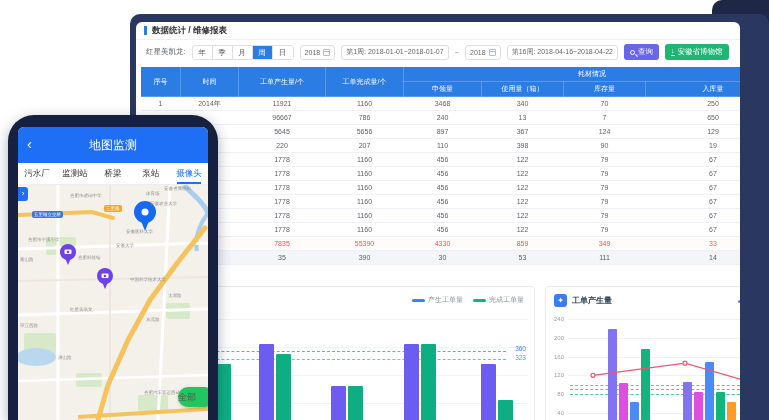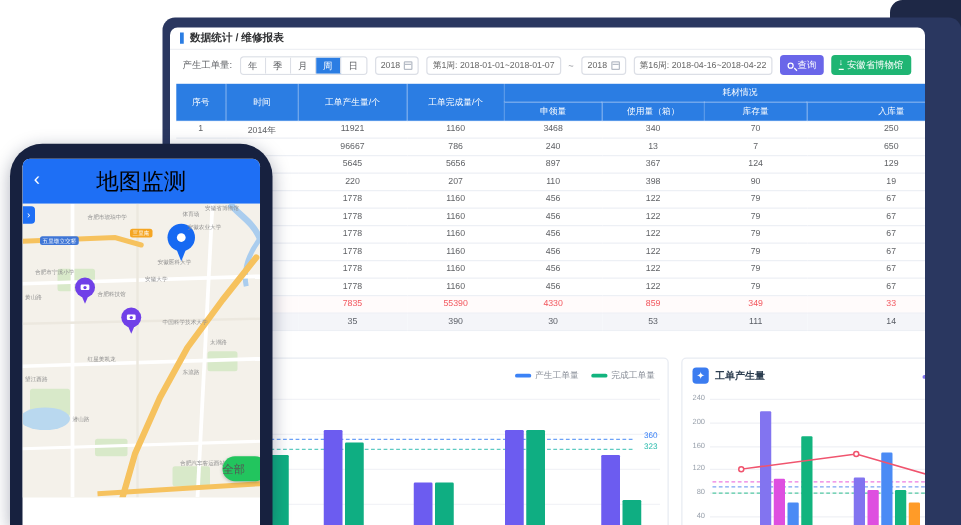--- a/index.html
+++ b/index.html
@@ -56,21 +56,21 @@
   .rc-legcut{position:absolute;top:13px;right:2px;width:14px;height:3px;border-radius:2px;background:#8274f0;}
   .ytick{position:absolute;width:16px;text-align:right;font-size:6px;color:#98a0ab;}
   .rgrid{position:absolute;left:22px;right:4px;height:1px;background:#f0f1f5;}
   .rref{position:absolute;left:24px;right:4px;border-top:1px dashed;opacity:.8;}
 
   
   .phone{position:absolute;left:8px;top:115px;width:210px;height:305px;background:#17213f;border-radius:26px 26px 0 0;box-shadow:0 4px 14px rgba(20,30,60,.35);}
   .screen{position:absolute;left:10px;top:12px;width:190px;height:293px;background:#fff;border-radius:6px 6px 0 0;overflow:hidden;}
   .p-header{height:36px;background:#1e6ff5;position:relative;display:flex;align-items:center;justify-content:center;}
   .p-back{position:absolute;left:9px;top:8px;color:#fff;font-size:15px;line-height:18px;cursor:pointer;}
-  .p-title{color:#000000;font-size:18px;}
+  .p-title{color:#ffffff;font-size:12px;}
   .p-tabs{height:22px;display:flex;border-bottom:1px solid #eee;background:#fff;}
   .p-tab{flex:1;text-align:center;font-size:8.5px;color:#333;line-height:20px;position:relative;cursor:pointer;}
   .p-tab.active{color:#1e6ff5;}
   .p-tab.active:after{content:"";position:absolute;left:50%;margin-left:-12px;bottom:0;width:24px;height:2px;background:#1e6ff5;}
   .map{position:relative;width:190px;height:235px;background:#f4f1ea;overflow:hidden;}
   .map-label{position:absolute;font-size:4.5px;color:#8f8f8f;white-space:nowrap;line-height:5px;}
   .badge{position:absolute;font-size:4.5px;color:#fff;padding:1px 2px;border-radius:2px;line-height:5px;white-space:nowrap;}
   .badge.blue{background:#3f76d6;}
   .badge.orange{background:#f5a623;}
   .expand-btn{position:absolute;left:0;top:2px;width:10px;height:14px;background:#1e6ff5;color:#fff;font-size:8px;line-height:13px;text-align:center;border-radius:0 3px 3px 0;cursor:pointer;}
@@ -85,21 +85,21 @@
   <div class="frame"></div>
 
   <div class="panel">
 
     <div class="crumb-bar">
       <span class="crumb-accent"></span>
       <span class="crumb">数据统计 / 维修报表</span>
     </div>
 
     <div class="filter-bar">
-      <span class="f-label">产生工单量:</span>
+      <span class="f-label">红星美凯龙:</span>
       <div class="segment">
           <span class="seg-btn">年</span>
           <span class="seg-btn">季</span>
           <span class="seg-btn">月</span>
           <span class="seg-btn active">周</span>
           <span class="seg-btn">日</span>
         </div>
       <div class="f-input">
         <span>2018</span>
         <span class="cal-ic"></span>
@@ -352,20 +352,27 @@
 
     </div>
   </div>
 
   <div class="phone">
     <div class="screen">
       <div class="p-header">
         <span class="p-back">‹</span>
         <span class="p-title">地图监测</span>
       </div>
+      <div class="p-tabs" id="p-tabs">
+          <span class="p-tab">污水厂</span>
+          <span class="p-tab">监测站</span>
+          <span class="p-tab">桥梁</span>
+          <span class="p-tab">泵站</span>
+          <span class="p-tab active">摄像头</span>
+        </div>
       <div class="map" id="map">
         <svg width="190" height="235" viewBox="0 0 190 235">
           <rect x="28" y="52" width="30" height="18" rx="2" fill="#d8e9c9"></rect>
           <rect x="6" y="148" width="32" height="22" rx="2" fill="#d8e9c9"></rect>
           <rect x="148" y="118" width="24" height="16" rx="2" fill="#d8e9c9"></rect>
           <rect x="58" y="188" width="26" height="14" rx="2" fill="#d8e9c9"></rect>
           <rect x="120" y="210" width="30" height="16" rx="2" fill="#d8e9c9"></rect>
           <ellipse cx="18" cy="172" rx="20" ry="9" fill="#b9d8ef"></ellipse>
           <path d="M166,0 C174,10 184,14 190,28" stroke="#aacdee" stroke-width="5" fill="none"></path>
           <path d="M190,28 C181,40 176,52 179,66" stroke="#aacdee" stroke-width="4" fill="none"></path>

